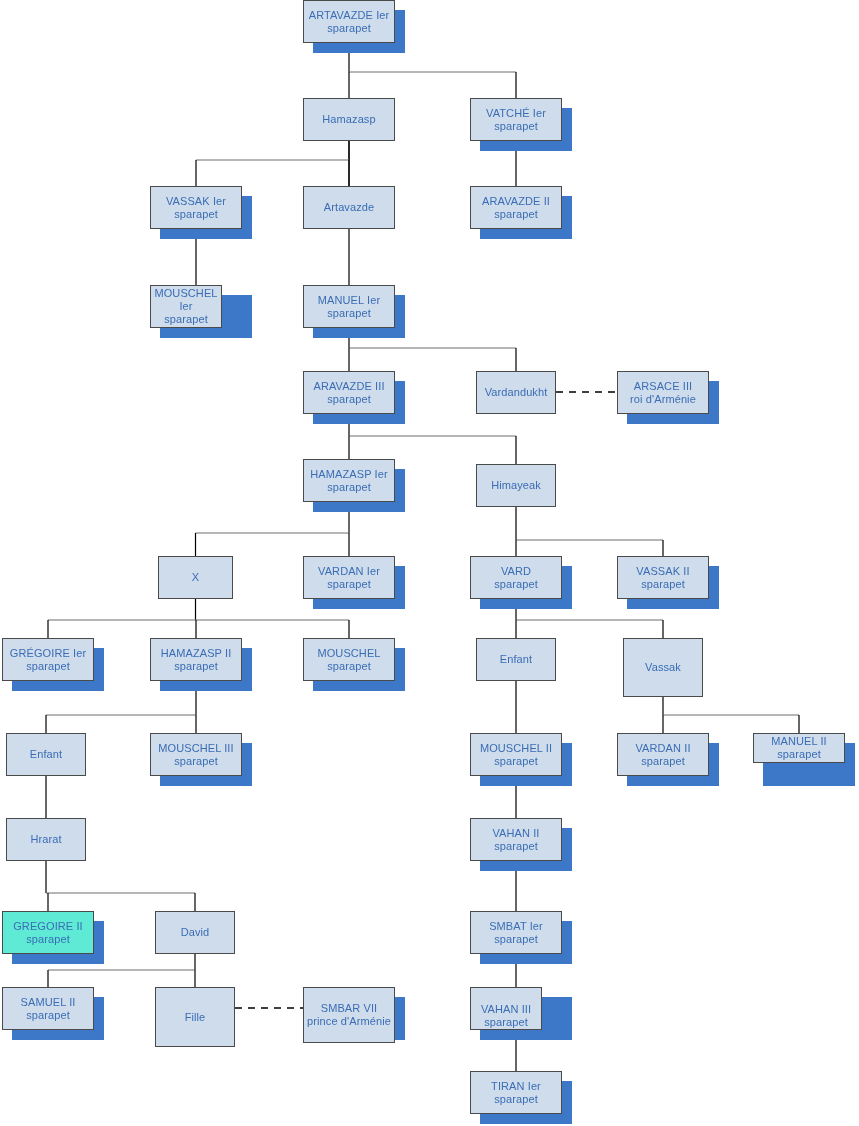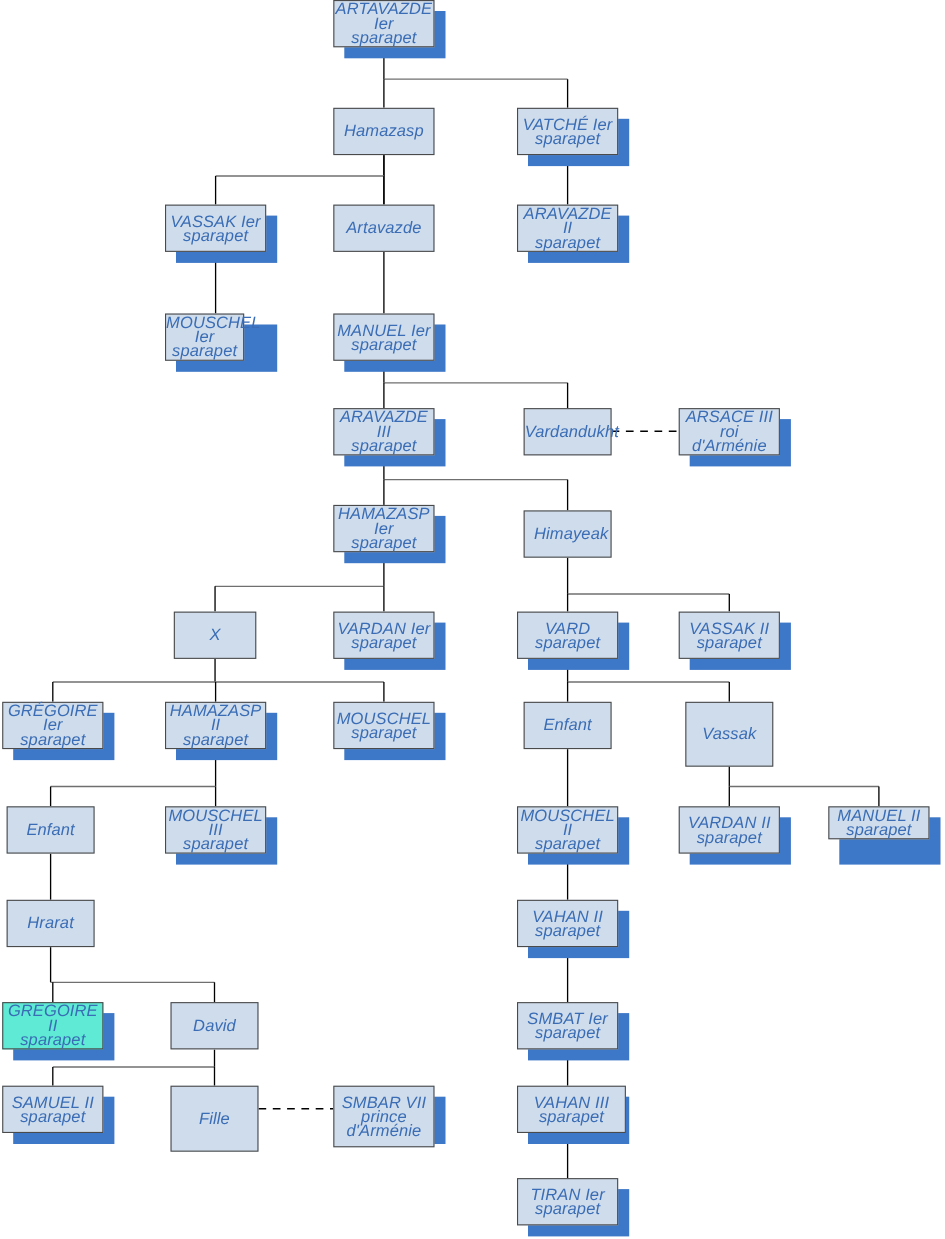--- a/index.html
+++ b/index.html
@@ -23,30 +23,29 @@
     width: 859px;
     height: 1126px;
     pointer-events: none;
   }
   .node {
     position: absolute;
     box-sizing: border-box;
     background: #cfdceb;
     border: 1.5px solid #4a4a4a;
     color: #3a6db5;
-    font-size: 15px;
+    font-size: 11px;
     line-height: 13px;
     text-align: center;
     display: flex;
     align-items: center;
     justify-content: center;
     z-index: 3;
     white-space: pre-line;
     letter-spacing: .1px;
-    font-style: italic;
   }
   .shadow {
     position: absolute;
     background: #3c77c8;
     z-index: 1;
   }
   .node-label {
     display: block;
     width: 100%;
     padding: 0 2px;
@@ -144,21 +143,21 @@
       <div class="shadow" style="left: 313px; top: 381px; width: 92px; height: 43px; background: rgb(60, 119, 200);"></div>
       <div class="node" style="left: 303px; top: 371px; width: 92px; height: 43px; background: rgb(207, 220, 235); border-color: rgb(74, 74, 74); color: rgb(58, 109, 181);"><span class="node-label">ARAVAZDE III
 sparapet</span></div>
       <div class="node" style="left: 476px; top: 371px; width: 80px; height: 43px; background: rgb(207, 220, 235); border-color: rgb(74, 74, 74); color: rgb(58, 109, 181);"><span class="node-label">Vardandukht</span></div>
       <div class="shadow" style="left: 627px; top: 381px; width: 92px; height: 43px; background: rgb(60, 119, 200);"></div>
       <div class="node" style="left: 617px; top: 371px; width: 92px; height: 43px; background: rgb(207, 220, 235); border-color: rgb(74, 74, 74); color: rgb(58, 109, 181);"><span class="node-label">ARSACE III
 roi d'Arménie</span></div>
       <div class="shadow" style="left: 313px; top: 469px; width: 92px; height: 43px; background: rgb(60, 119, 200);"></div>
       <div class="node" style="left: 303px; top: 459px; width: 92px; height: 43px; background: rgb(207, 220, 235); border-color: rgb(74, 74, 74); color: rgb(58, 109, 181);"><span class="node-label">HAMAZASP Ier
 sparapet</span></div>
-      <div class="node" style="left: 476px; top: 464px; width: 80px; height: 43px; background: rgb(207, 220, 235); border-color: rgb(74, 74, 74); color: rgb(58, 109, 181); text-align: right;"><span class="node-label">Himayeak</span></div>
+      <div class="node" style="left: 476px; top: 464px; width: 80px; height: 43px; background: rgb(207, 220, 235); border-color: rgb(74, 74, 74); color: rgb(58, 109, 181);"><span class="node-label">Himayeak</span></div>
       <div class="node" style="left: 158px; top: 556px; width: 75px; height: 43px; background: rgb(207, 220, 235); border-color: rgb(74, 74, 74); color: rgb(58, 109, 181);"><span class="node-label">X</span></div>
       <div class="shadow" style="left: 313px; top: 566px; width: 92px; height: 43px; background: rgb(60, 119, 200);"></div>
       <div class="node" style="left: 303px; top: 556px; width: 92px; height: 43px; background: rgb(207, 220, 235); border-color: rgb(74, 74, 74); color: rgb(58, 109, 181);"><span class="node-label">VARDAN Ier
 sparapet</span></div>
       <div class="shadow" style="left: 480px; top: 566px; width: 92px; height: 43px; background: rgb(60, 119, 200);"></div>
       <div class="node" style="left: 470px; top: 556px; width: 92px; height: 43px; background: rgb(207, 220, 235); border-color: rgb(74, 74, 74); color: rgb(58, 109, 181);"><span class="node-label">VARD
 sparapet</span></div>
       <div class="shadow" style="left: 627px; top: 566px; width: 92px; height: 43px; background: rgb(60, 119, 200);"></div>
       <div class="node" style="left: 617px; top: 556px; width: 92px; height: 43px; background: rgb(207, 220, 235); border-color: rgb(74, 74, 74); color: rgb(58, 109, 181);"><span class="node-label">VASSAK II
 sparapet</span></div>
@@ -198,19 +197,19 @@
       <div class="node" style="left: 470px; top: 911px; width: 92px; height: 43px; background: rgb(207, 220, 235); border-color: rgb(74, 74, 74); color: rgb(58, 109, 181);"><span class="node-label">SMBAT Ier
 sparapet</span></div>
       <div class="shadow" style="left: 12px; top: 997px; width: 92px; height: 43px; background: rgb(60, 119, 200);"></div>
       <div class="node" style="left: 2px; top: 987px; width: 92px; height: 43px; background: rgb(207, 220, 235); border-color: rgb(74, 74, 74); color: rgb(58, 109, 181);"><span class="node-label">SAMUEL II
 sparapet</span></div>
       <div class="node" style="left: 155px; top: 987px; width: 80px; height: 60px; background: rgb(207, 220, 235); border-color: rgb(74, 74, 74); color: rgb(58, 109, 181);"><span class="node-label">Fille</span></div>
       <div class="shadow" style="left: 313px; top: 997px; width: 92px; height: 43px; background: rgb(60, 119, 200);"></div>
       <div class="node" style="left: 303px; top: 987px; width: 92px; height: 56px; background: rgb(207, 220, 235); border-color: rgb(74, 74, 74); color: rgb(58, 109, 181);"><span class="node-label">SMBAR VII
 prince d'Arménie</span></div>
       <div class="shadow" style="left: 480px; top: 997px; width: 92px; height: 43px; background: rgb(60, 119, 200);"></div>
-      <div class="node" style="left: 470px; top: 987px; width: 99px; height: 43px; background: rgb(207, 220, 235); border-color: rgb(74, 74, 74); color: rgb(58, 109, 181);"><span class="node-label">VAHAN III
+      <div class="node" style="left: 470px; top: 987px; width: 72px; height: 43px; background: rgb(207, 220, 235); border-color: rgb(74, 74, 74); color: rgb(58, 109, 181); align-items: flex-end;"><span class="node-label">VAHAN III
 sparapet</span></div>
       <div class="shadow" style="left: 480px; top: 1081px; width: 92px; height: 43px; background: rgb(60, 119, 200);"></div>
       <div class="node" style="left: 470px; top: 1071px; width: 92px; height: 43px; background: rgb(207, 220, 235); border-color: rgb(74, 74, 74); color: rgb(58, 109, 181);"><span class="node-label">TIRAN Ier
 sparapet</span></div>
     </div>
 </div>
 
 </body></html>

